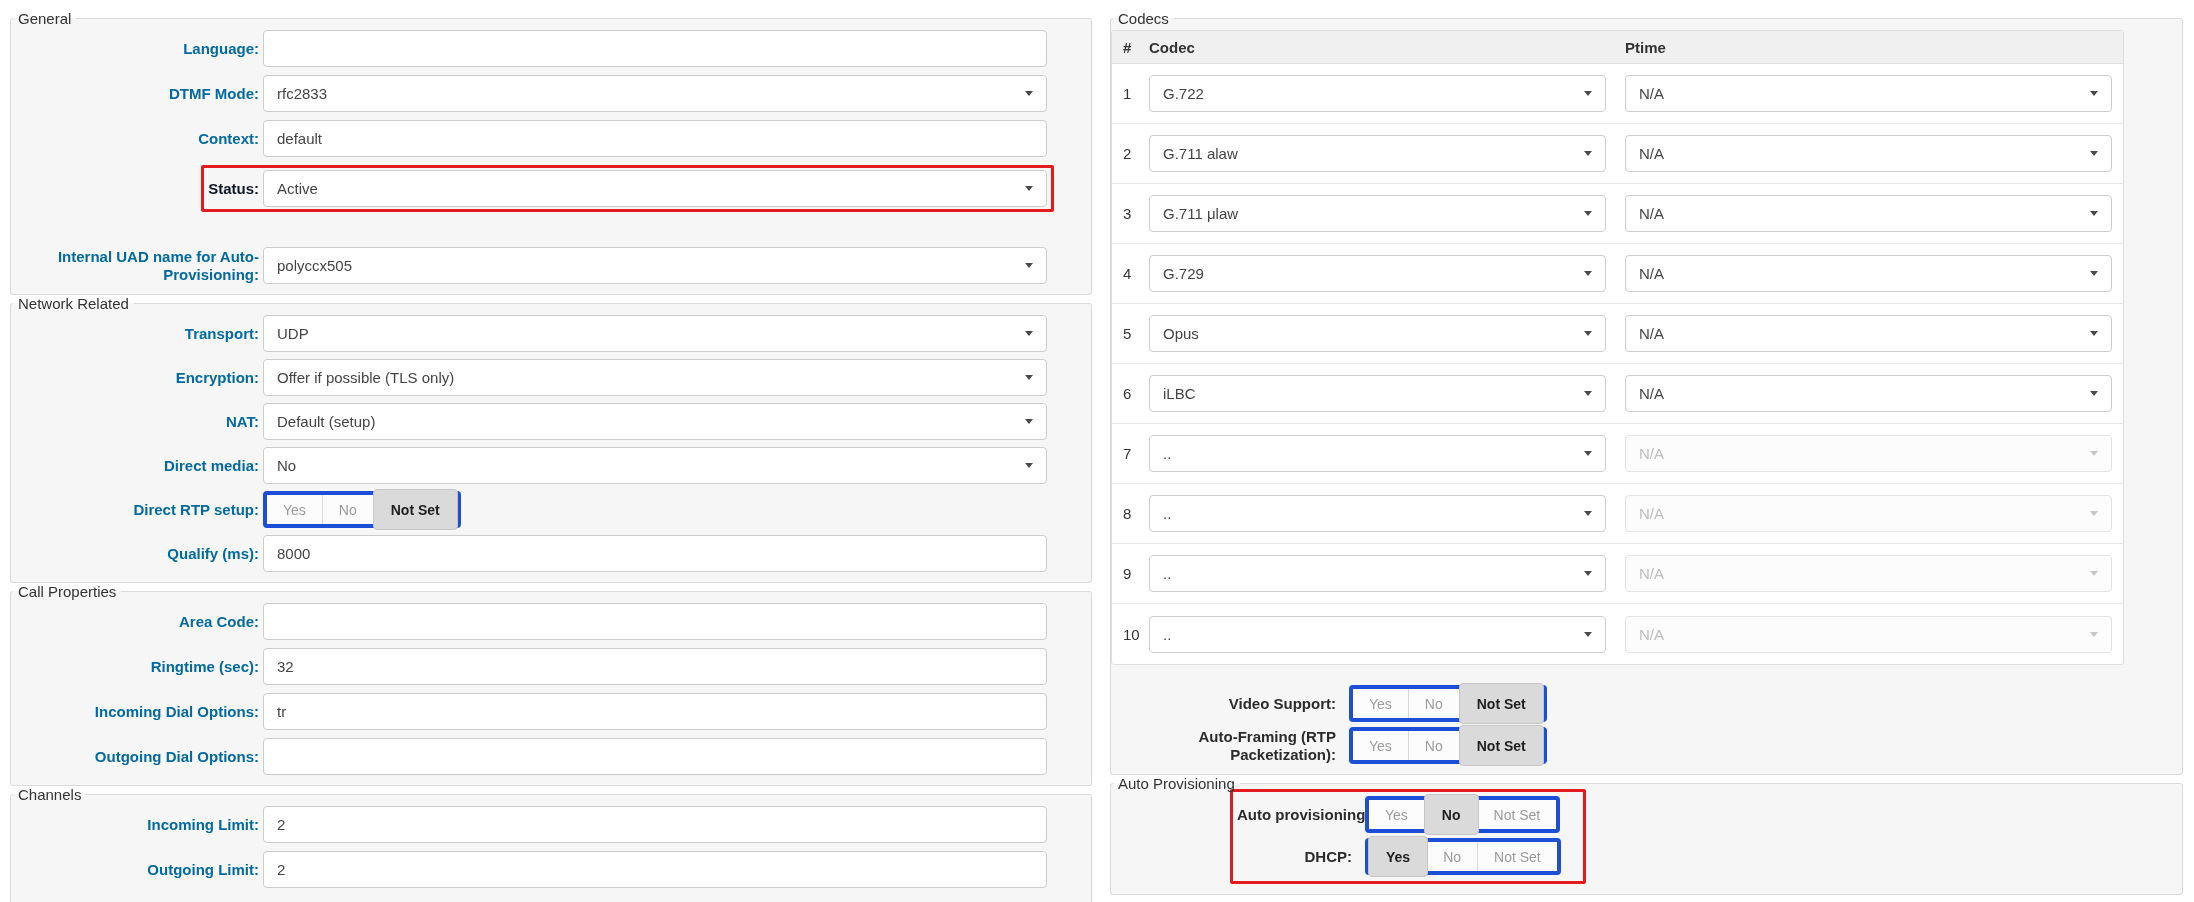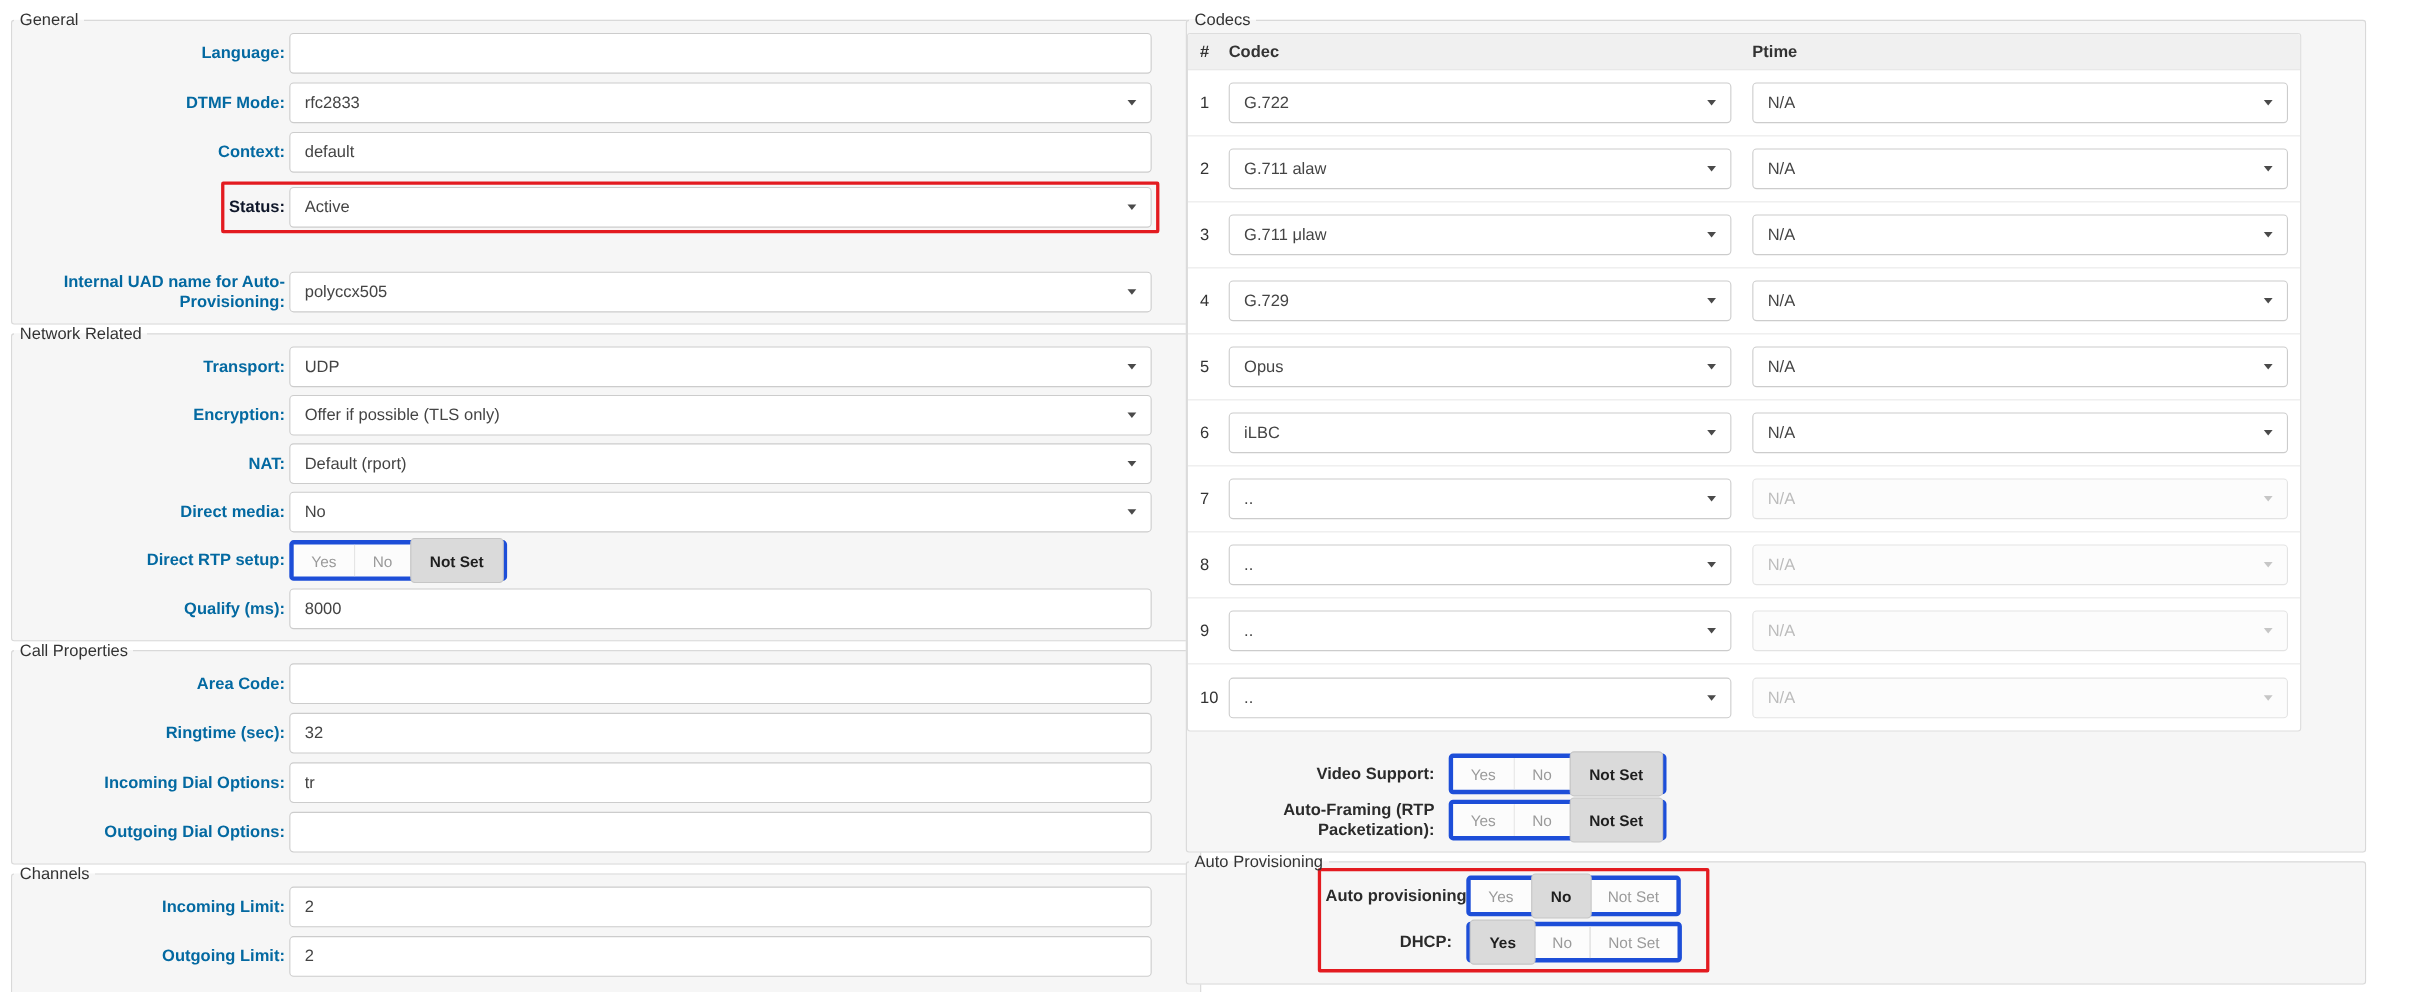--- a/index.html
+++ b/index.html
@@ -5,21 +5,21 @@
   * { box-sizing: border-box; }
   html, body { margin:0; padding:0; }
   body {
     width:2194px; height:902px; overflow:hidden;
     background:#ffffff;
     font-family:"Liberation Sans", sans-serif;
     font-size:15px; color:#444;
   }
   .col { position:absolute; top:10px; }
   .col-left  { left:10px;  width:1082px; }
-  .col-right { left:1078px; width:1073px; }
+  .col-right { left:1110px; width:1073px; }
 
   fieldset.fs {
     border:1px solid #d9d9d9; border-radius:3px;
     background:#f6f6f6; margin:0 0 0 0; padding:3px 0 10px 0;
   }
   fieldset.fs legend {
     font-size:15px; color:#333; padding:0 5px; margin-left:2px; line-height:17px;
   }
   .fs-first { margin-top:8px; }
   .fs-general { padding-bottom:14px; }
@@ -192,21 +192,21 @@
           <span class="sel-txt">Offer if possible (TLS only)</span>
           <span class="caret"></span>
         </div>
       </div>
     </div>
 
     <div class="row">
       <div class="lbl">NAT:</div>
       <div class="ctl">
         <div class="select">
-          <span class="sel-txt">Default (rport)</span>
+          <span class="sel-txt">Default (setup)</span>
           <span class="caret"></span>
         </div>
       </div>
     </div>
 
     <div class="row">
       <div class="lbl">Direct media:</div>
       <div class="ctl">
         <div class="select">
           <span class="sel-txt">No</span>

